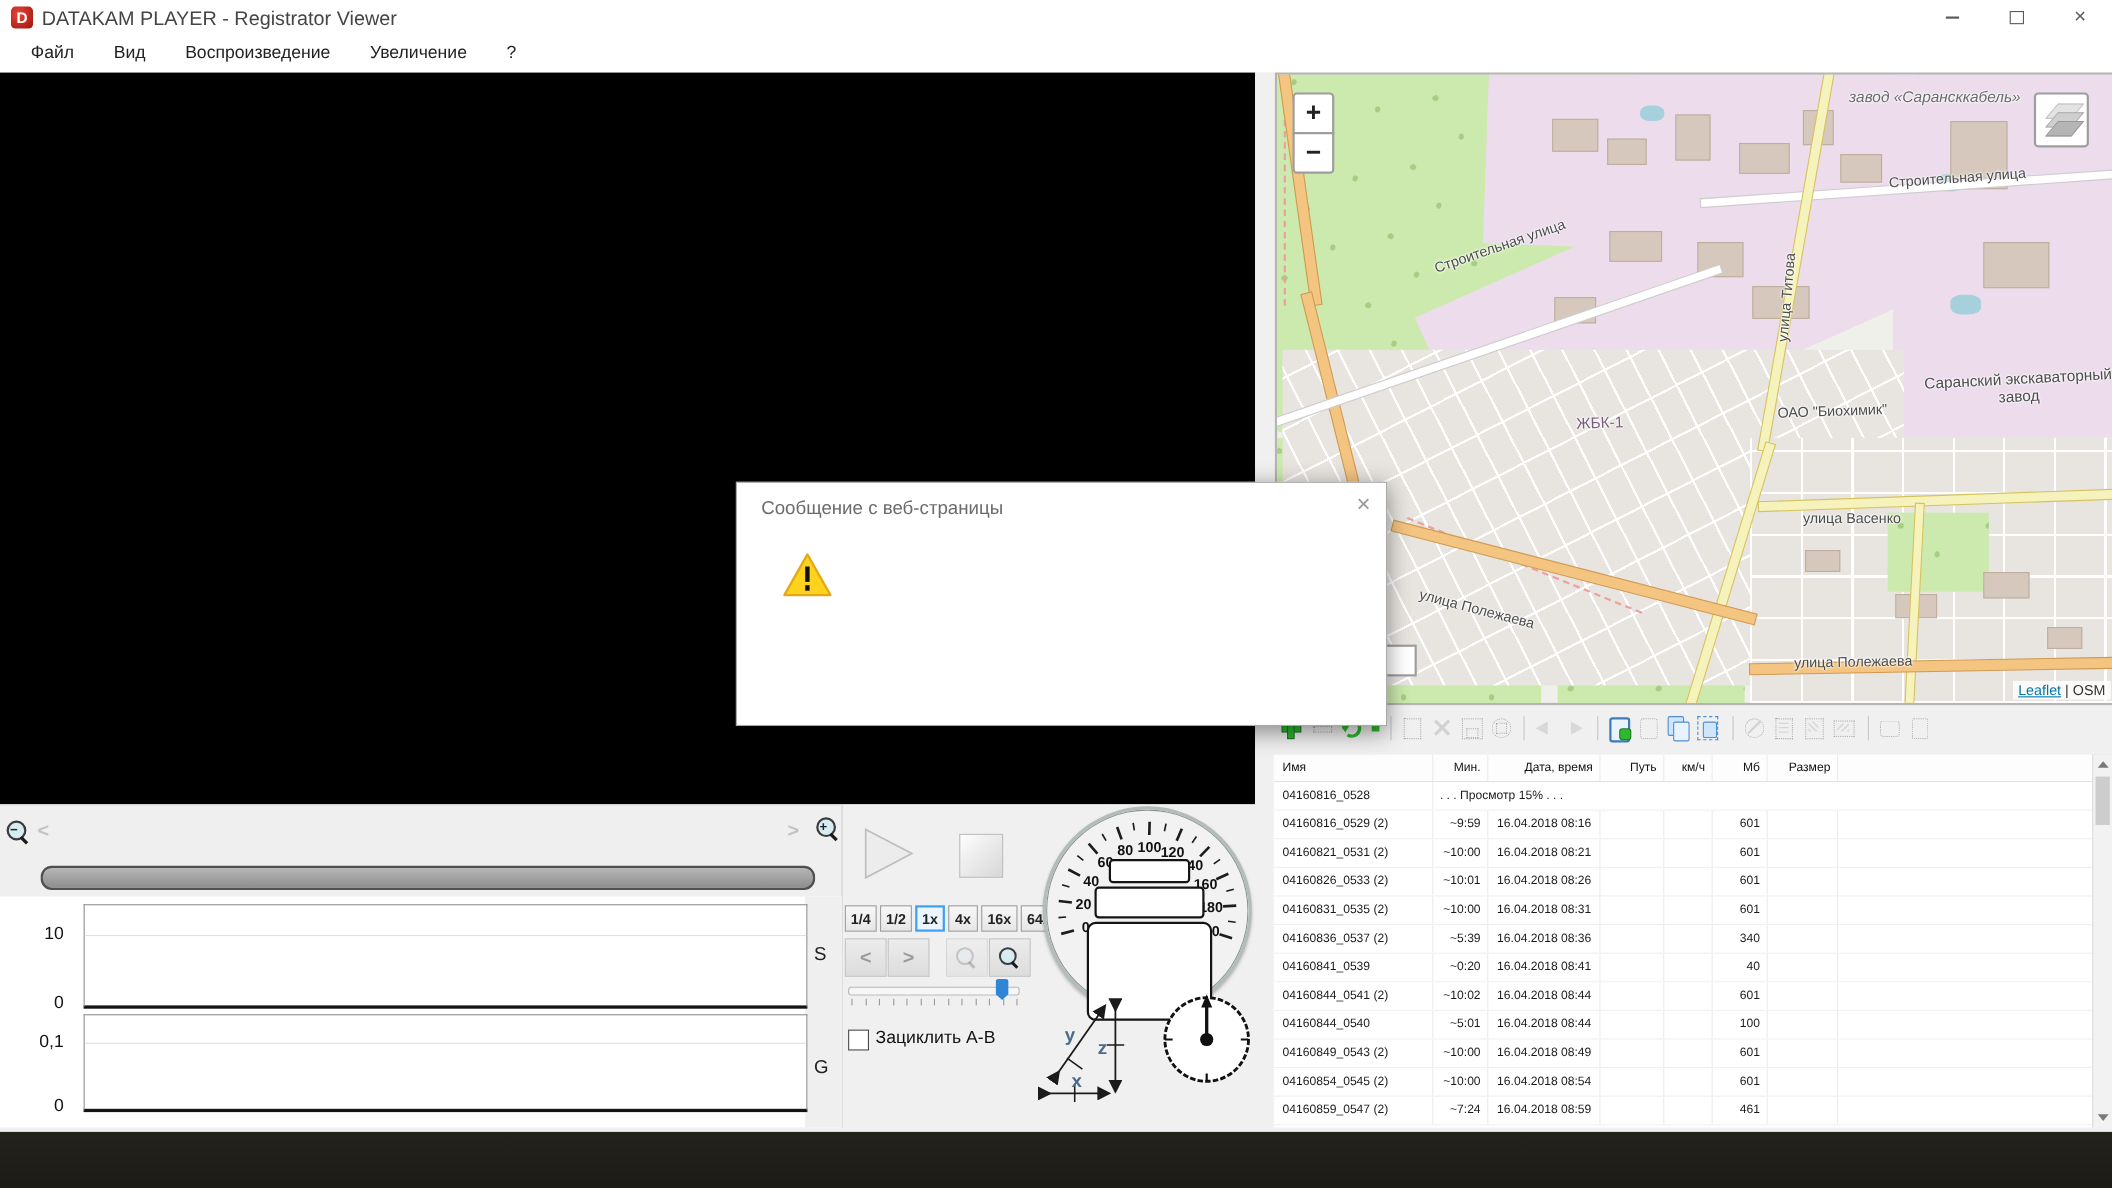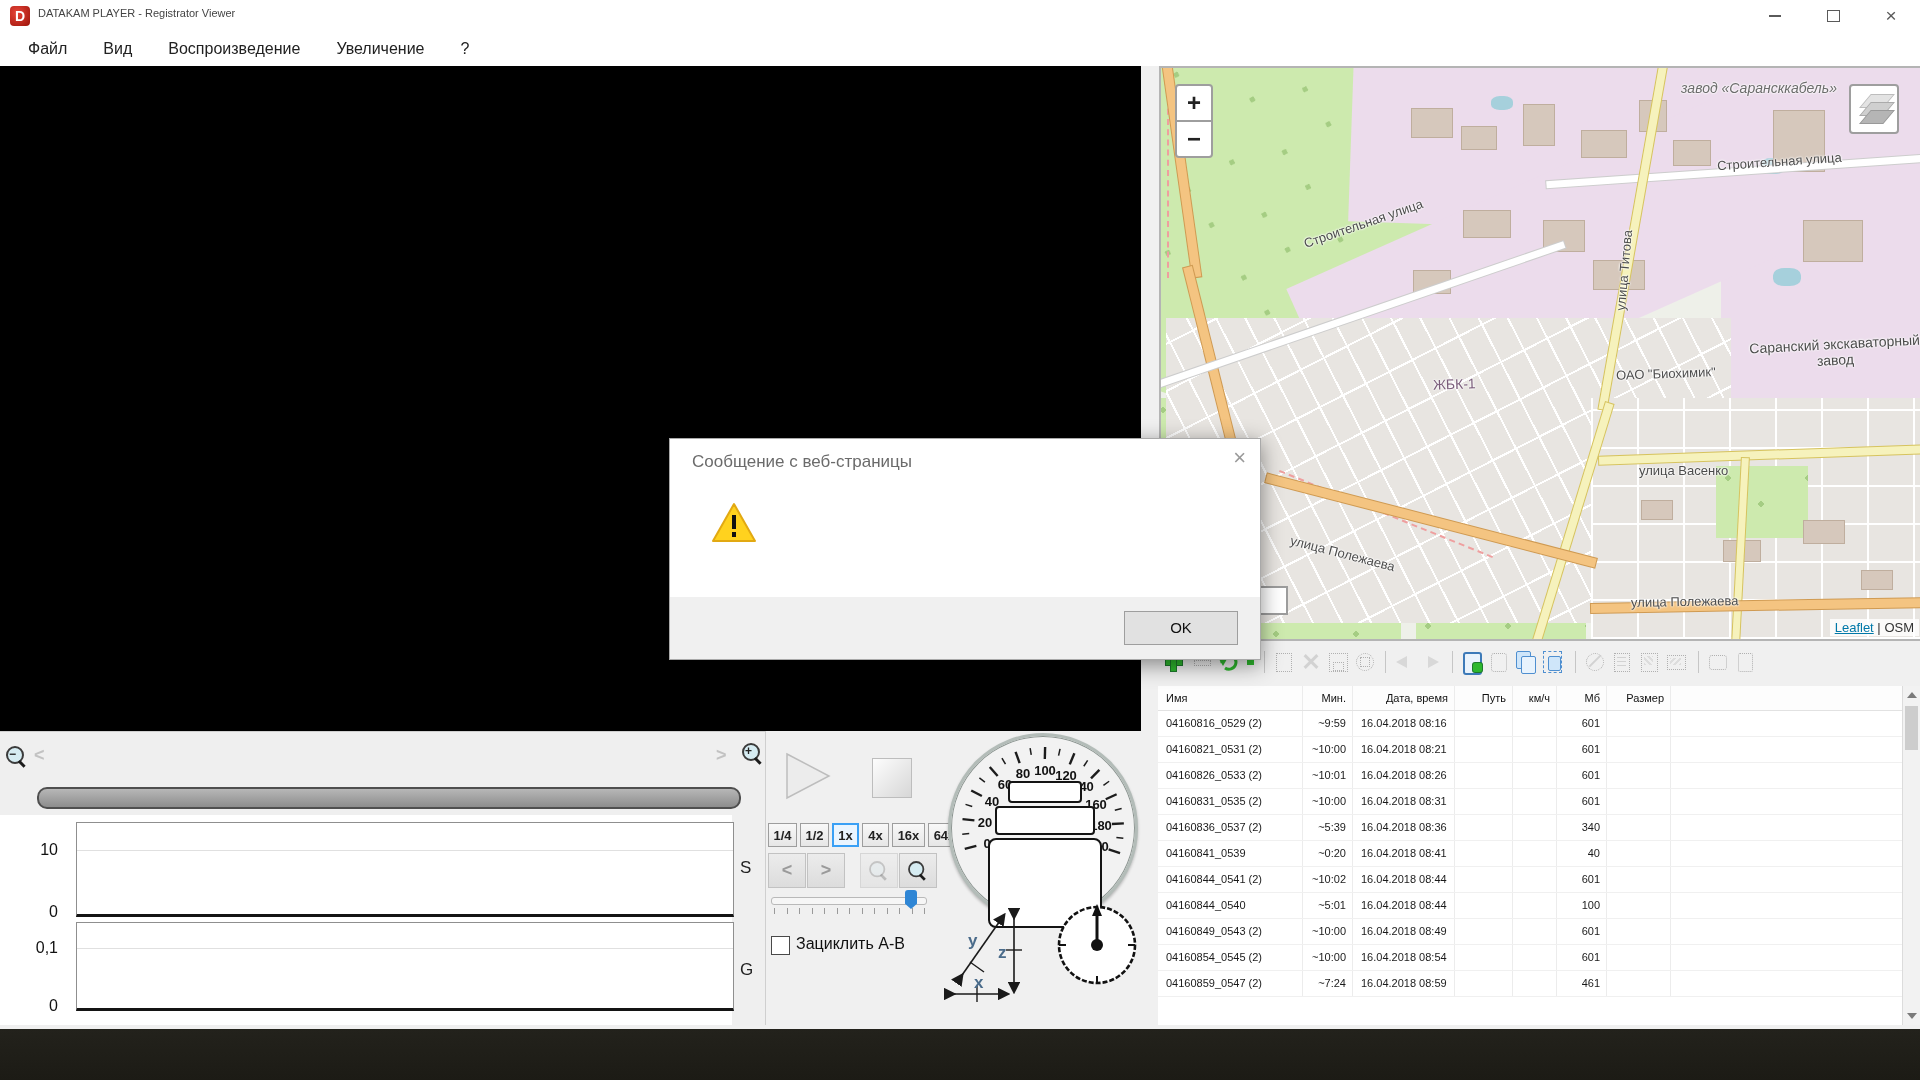--- a/index.html
+++ b/index.html
@@ -5,21 +5,21 @@
   html,body{margin:0;padding:0}
   body{width:1920px;height:1080px;position:relative;overflow:hidden;
        font-family:"Liberation Sans",sans-serif;background:#f0f0f0;color:#1a1a1a}
   .abs{position:absolute}
 
   
   .titlebar{position:absolute;left:0;top:0;width:1920px;height:32px;background:#fff}
   .app-logo{position:absolute;left:10px;top:6px;width:20px;height:20px;border-radius:4px;
             background:radial-gradient(circle at 35% 35%,#e8463a,#9c1309);color:#fff;
             font-weight:bold;font-size:14px;text-align:center;line-height:20px}
-  .app-title{position:absolute;left:38px;top:7px;font-size:11px;color:#444}
+  .app-title{position:absolute;left:38px;top:7px;font-size:18px;color:#444}
   .winbtn{position:absolute;top:0;width:58px;height:32px;display:flex;align-items:center;justify-content:center}
   .wb-min i{display:block;width:12px;height:2px;background:#5a5a5a}
   .wb-max i{display:block;width:11px;height:10px;border:1.5px solid #5a5a5a}
   .wb-close{font-size:19px;color:#5a5a5a;line-height:32px}
 
   
   .menubar{position:absolute;left:0;top:32px;width:1920px;height:34px;background:#fff;
            display:flex;align-items:center;gap:10px;padding-left:15px;font-size:16px;color:#222}
   .menu-item{padding:3px 13px;cursor:default}
 
@@ -527,20 +527,25 @@
   <div class="thead">
     <span class="th c-name">Имя</span>
     <span class="th ra">Мин.</span>
     <span class="th ra">Дата, время</span>
     <span class="th ra">Путь</span>
     <span class="th ra">км/ч</span>
     <span class="th ra">Мб</span>
     <span class="th ra">Размер</span>
     <span class="th" style="border-right:none"></span>
   </div>
+  <div class="trow">
+    <span class="tc c-name">04160816_0528</span>
+    <span class="tc" style="grid-column:2/5;border-right:none">. . . Просмотр 15% . . .</span>
+    <span class="tc" style="grid-column:5/9;border-right:none"></span>
+  </div>
   <div>
   <div class="trow">
     <span class="tc c-name">04160816_0529 (2)</span>
     <span class="tc ra c-min">~9:59</span>
     <span class="tc c-date" style="padding-left:8px">16.04.2018 08:16</span>
     <span class="tc c-path"></span>
     <span class="tc c-speed"></span>
     <span class="tc ra c-mb">601</span>
     <span class="tc c-size"></span>
     <span class="tc" style="border-right:none"></span>
@@ -664,23 +669,20 @@
 </div>
 
 <div class="dialog">
   <div class="dlg-title">Сообщение с веб-страницы</div>
   <div class="dlg-close">×</div>
   <svg style="position:absolute;left:40px;top:62px" width="48" height="44">
     <polygon points="24,3 45,40 3,40" fill="#ffd21e" stroke="#e2a912" stroke-width="2" stroke-linejoin="round"></polygon>
     <rect x="22" y="14" width="4" height="14" fill="#111"></rect>
     <rect x="22" y="31" width="4" height="5" fill="#111"></rect>
   </svg>
-  <div class="dlg-footer">
-    <div class="okbtn">OK</div>
-  </div>
 </div>
 
 <div class="taskbar"></div>
 <div class="tb-ic" style="left:20px">
   <span class="winlogo">
       <i></i>
       <i></i>
       <i></i>
       <i></i>
     </span>

